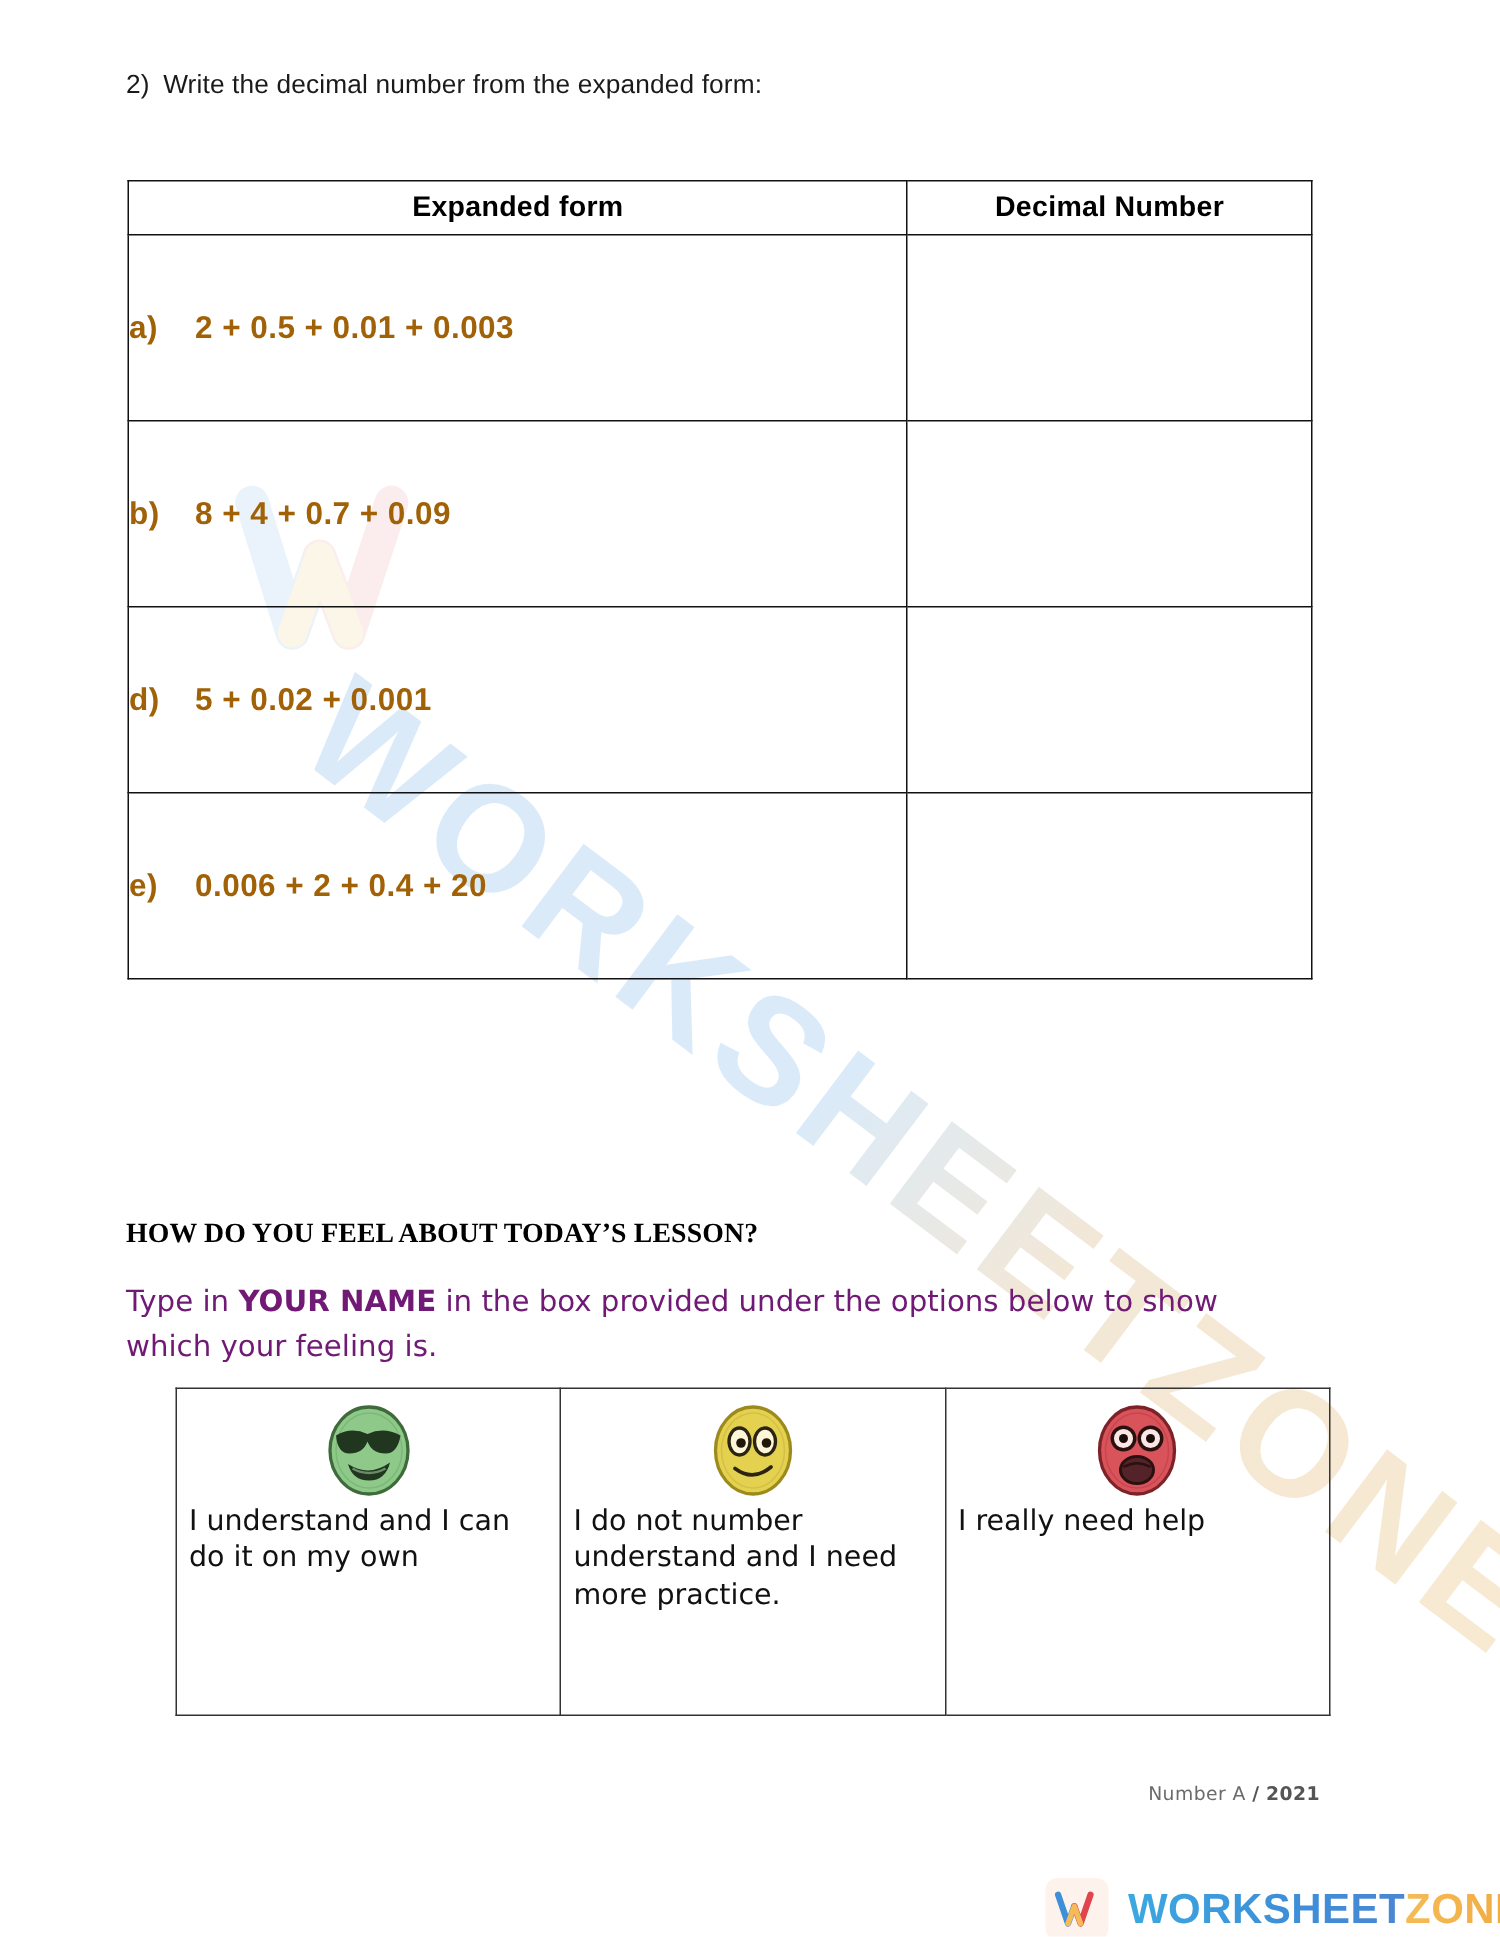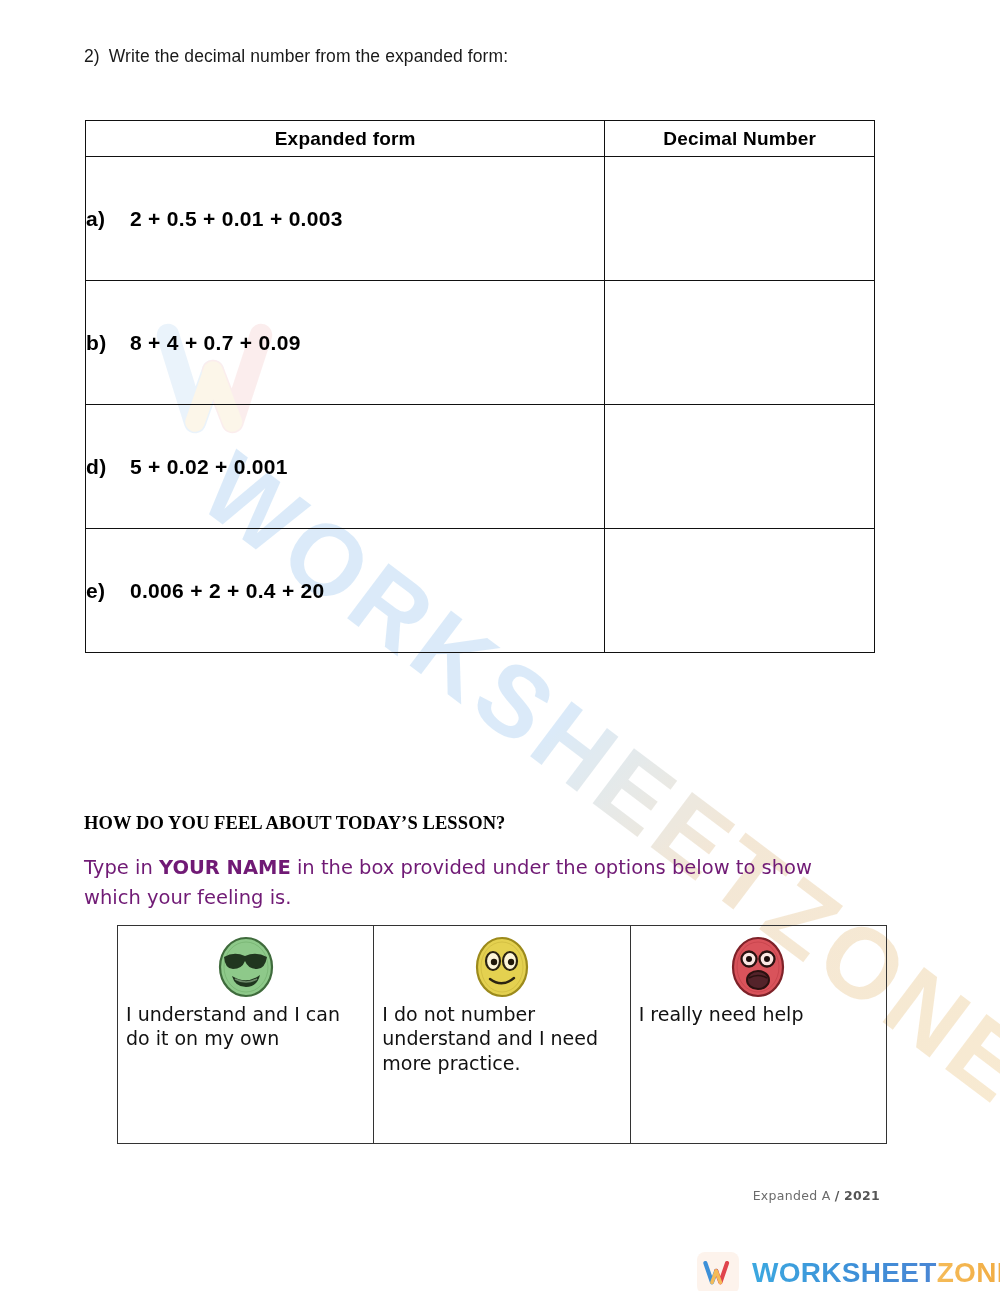--- a/index.html
+++ b/index.html
@@ -86,21 +86,21 @@
 
   .main-table tbody td { height: 124px; vertical-align: middle; }
 
   .expr-cell { padding-left: 9px; }
   .expr {
     font-size: 21px;
     font-weight: 700;
     font-family: "Liberation Sans", sans-serif;
     letter-spacing: .3px;
     white-space: nowrap;
-    color: #000000;
+    color: #a16207;
   }
   .expr .lbl { display: inline-block; min-width: 44px; }
 
   
   .feel-heading {
     position: absolute;
     left: 84px; top: 813px;
     font-size: 18.5px;
     font-weight: 700;
     letter-spacing: .1px;
@@ -281,21 +281,21 @@
             <path d="M23 44 q9 -5 18 0" fill="none" stroke="#2a1110" stroke-width="1.6"></path>
           </svg>
           <div class="feel-label">I really need help</div>
         </td>
 
       </tr>
     </tbody>
   </table>
 
   <div class="credit">
-    <span>Expanded A</span>
+    <span>Number A</span>
     <b>/</b>
     <b>2021</b>
   </div>
 
   <div class="brand">
     <span class="brand-mark">
       <svg width="30" height="26" viewBox="0 0 100 86">
         <path d="M8 10 L30 74 L44 36" fill="none" stroke="#3d90d8" stroke-width="14" stroke-linecap="round" stroke-linejoin="round"></path>
         <path d="M44 36 L58 74 L80 10" fill="none" stroke="#e0444c" stroke-width="14" stroke-linecap="round" stroke-linejoin="round"></path>
         <path d="M30 74 L44 36 L58 74" fill="none" stroke="#f5bb58" stroke-width="12" stroke-linecap="round" stroke-linejoin="round"></path>

